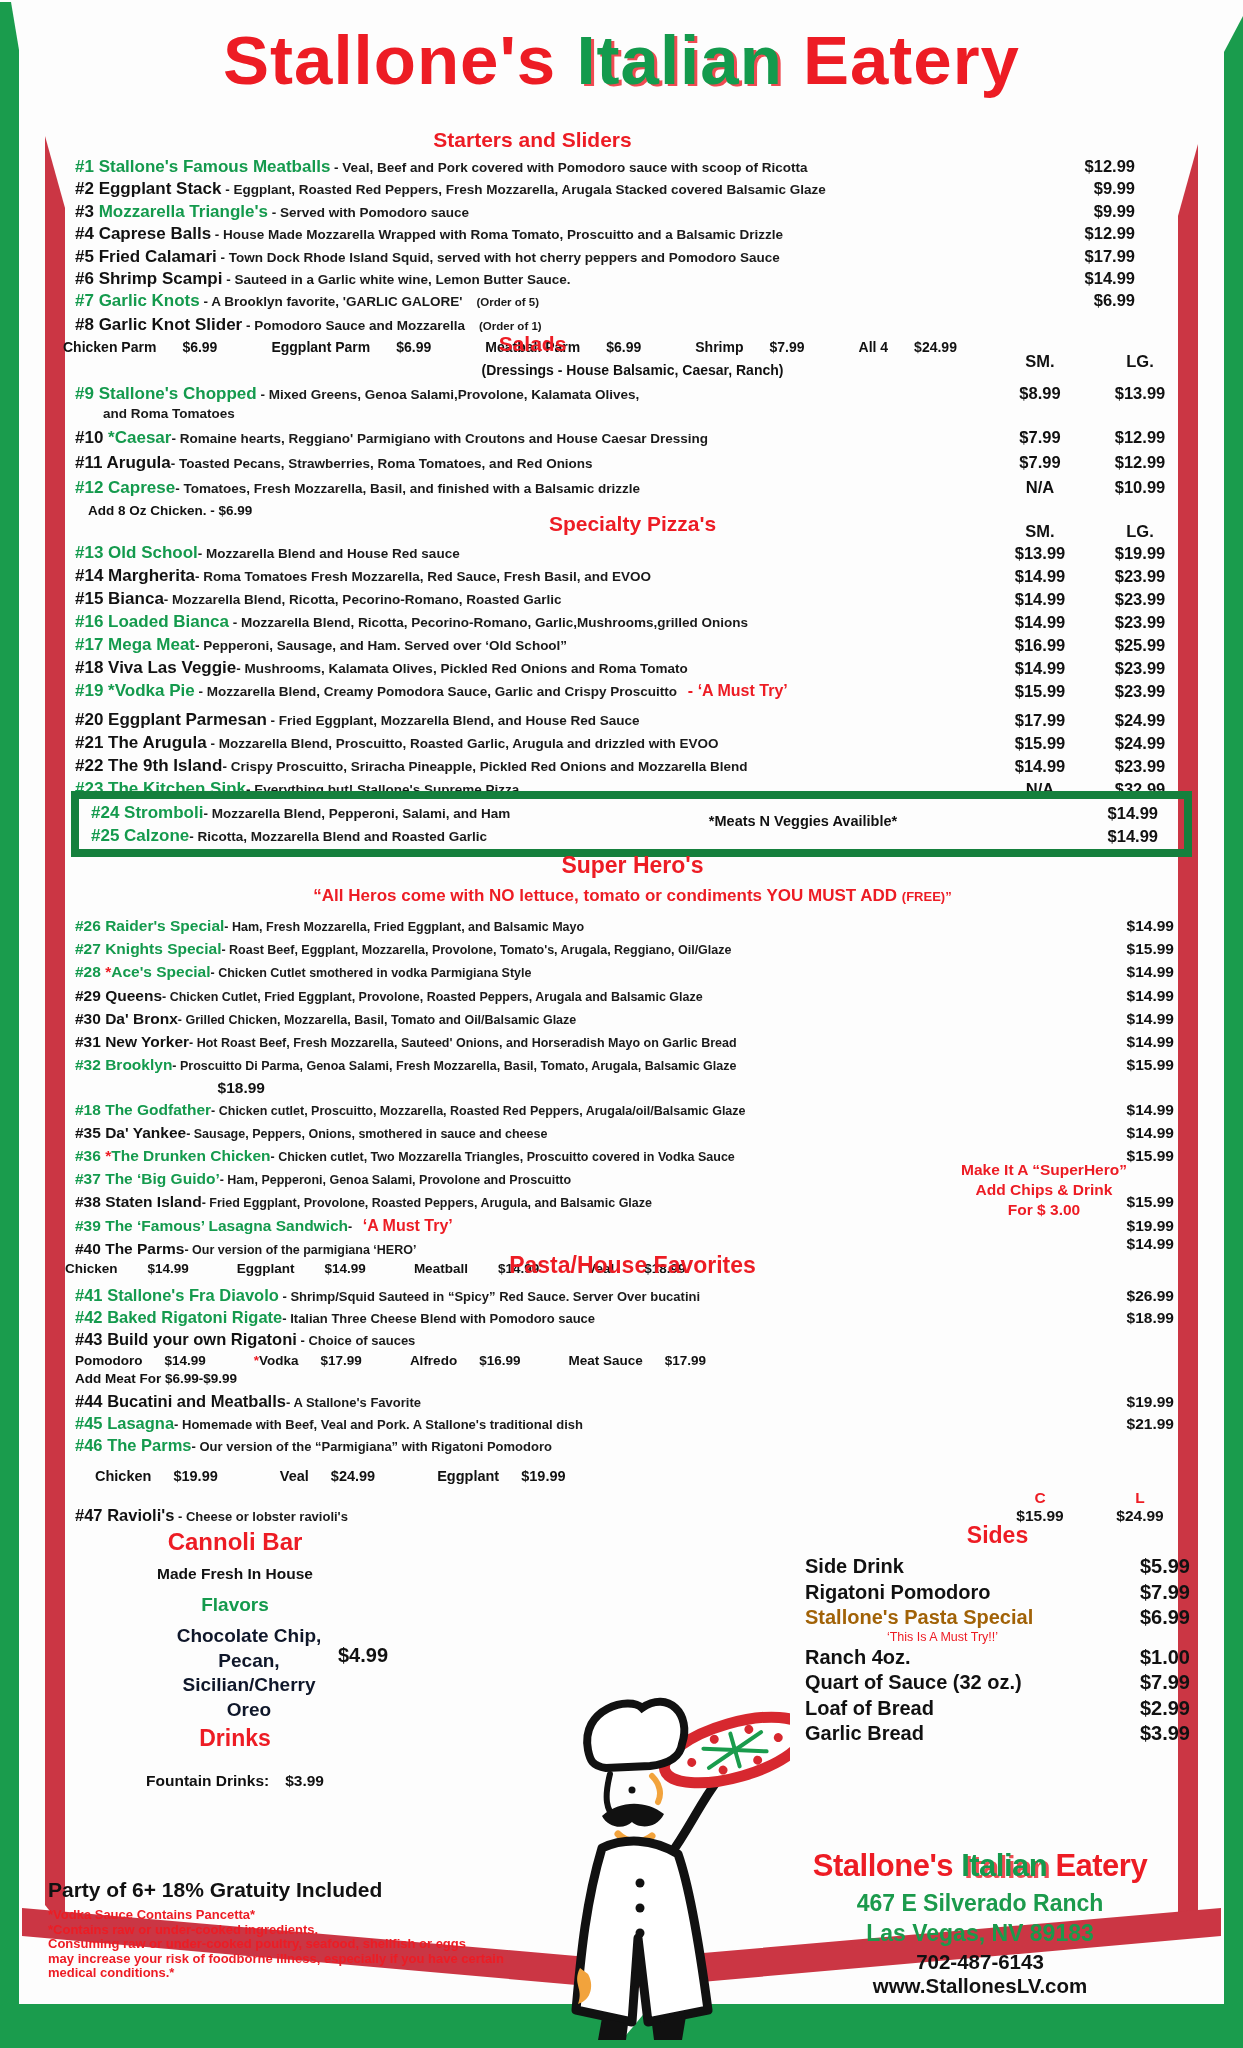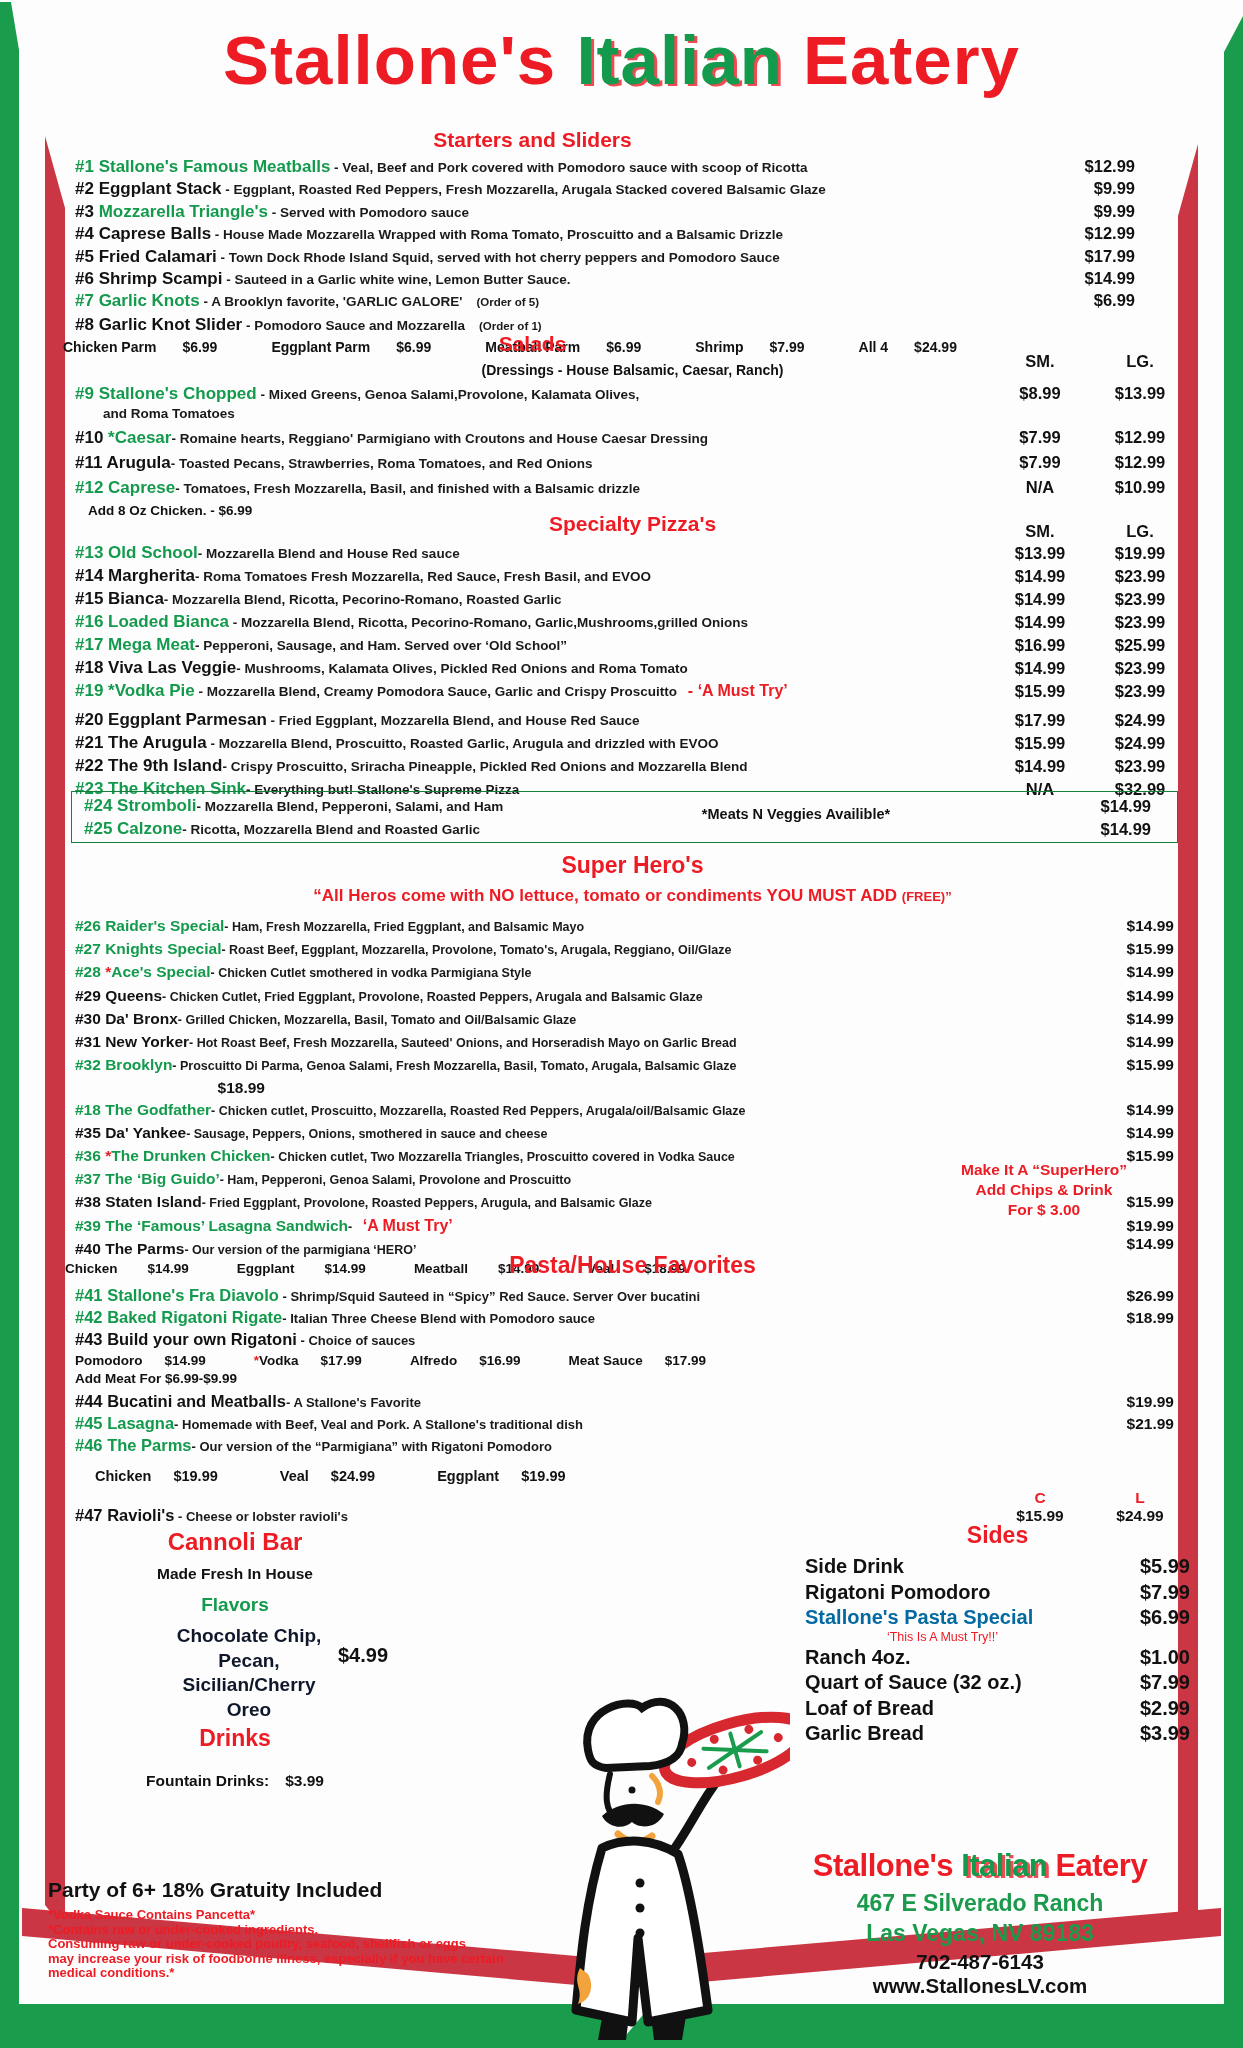--- a/index.html
+++ b/index.html
@@ -56,21 +56,21 @@
   
   .sec-pz{top:512px;}
   .sec-pz .collabels{top:10px;}
   .sec-pz .rows{margin-top:6px;}
   .sec-pz .row{line-height:22px;}
   .sec-pz .rows .row:nth-child(8){margin-top:6px;}
   .sec-pz .inum,.sec-pz .iname{font-size:17px;}
   .sec-pz .isep,.sec-pz .idesc{font-size:13.5px;}
   .sec-pz .pc{font-size:16.5px;}
   
-  .sbox{left:71px;top:791px;width:1093px;height:47px;border:1px solid #15803d;padding:3px 0 0 12px;}
+  .sbox{left:71px;top:791px;width:1093px;height:47px;border:8px solid #15803d;padding:3px 0 0 12px;}
   .sbox .row{line-height:22px;}
   .sbox .inum,.sbox .iname{font-size:17px;}
   .sbox .isep,.sbox .idesc{font-size:13.5px;}
   .sbox .p1{font-size:16.5px;padding-right:26px;}
   .boxnote{position:absolute;left:724px;top:14px;transform:translateX(-50%);
            font-weight:bold;font-size:14.5px;color:#111;white-space:nowrap;}
   
   .sec-h{top:852px;}
   .sec-h .sec-hdr{font-size:23px;}
   .subtitle{text-align:center;font-weight:bold;color:#ed1c24;font-size:17px;margin-top:7px;}
@@ -99,21 +99,21 @@
   .rows-b{margin-top:7px;}
   .parm46{margin:13px 0 0 20px;gap:62px !important;font-size:14.5px !important;}
   .clrow{display:flex;justify-content:flex-end;margin-top:5px;}
   .clrow .pc{font-size:15px;color:#ed1c24;}
   .sec-pa .pc{font-size:15.5px;}
   
   .sides{left:805px;top:1522px;width:385px;}
   .sides .sec-hdr{font-size:23px;}
   .srow{display:flex;justify-content:space-between;line-height:21px;margin-bottom:4.5px;}
   .slabel,.sprice{font-weight:bold;font-size:20px;color:#111;}
-  .slabel.green{color:#0369a1;}
+  .slabel.green{color:#a16207;}
   .ssub{font-weight:normal;font-size:12.5px;color:#ed1c24;text-align:center;
         margin:-3px 110px 3px 0;}
   .sides .rows{margin-top:7px;}
   
   .cannoli{left:120px;top:1528px;width:230px;text-align:center;}
   .cannoli .sec-hdr{font-size:24px;}
   .mf{font-weight:bold;font-size:15.5px;color:#111;margin-top:9px;}
   .flav{font-weight:bold;font-size:19px;color:#149a4d;margin-top:11px;}
   .flavlist{text-align:center;margin:8px 0 0 28px;font-weight:bold;font-size:19px;
             color:#0f172a;line-height:24.5px;}

